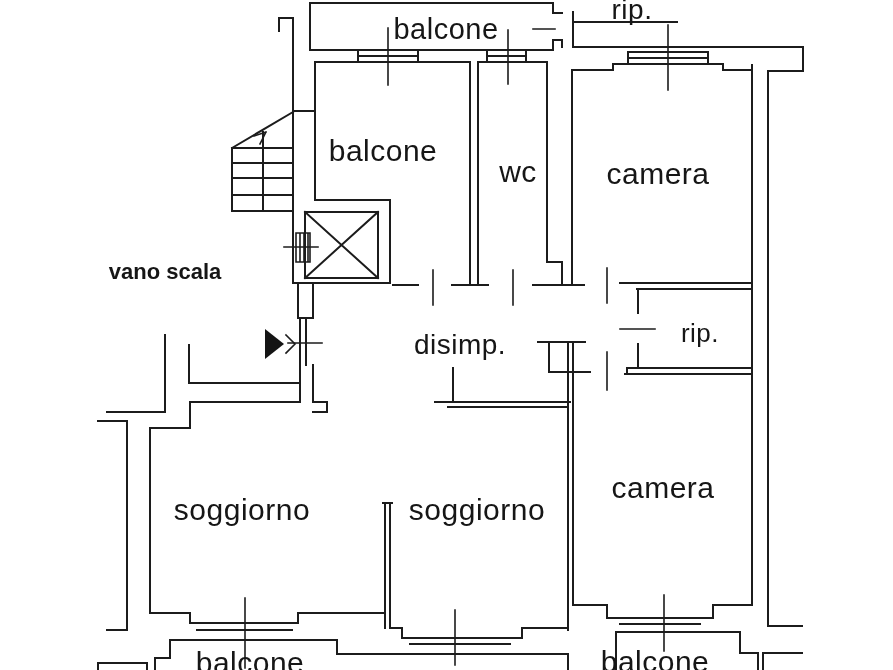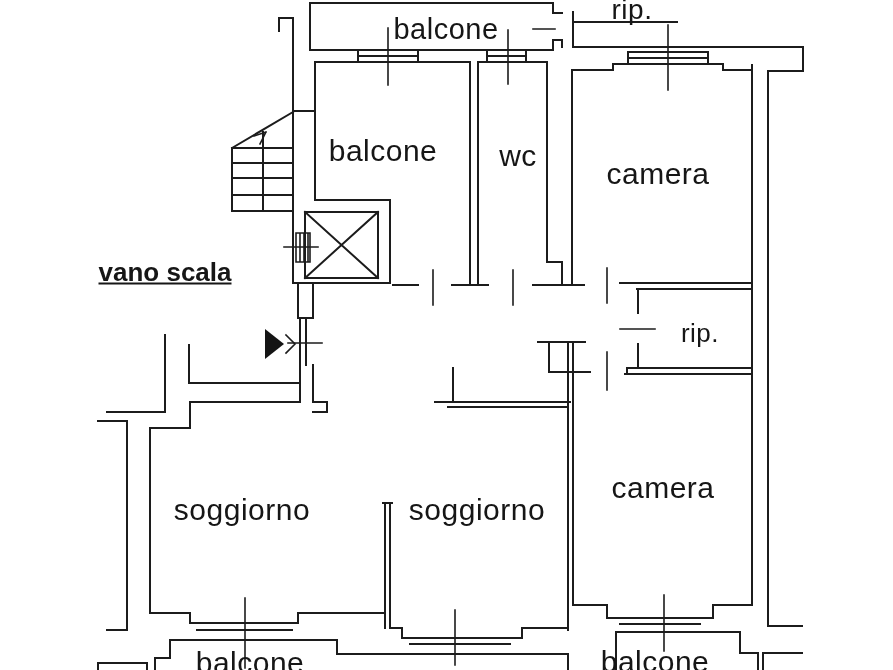--- a/index.html
+++ b/index.html
@@ -9,21 +9,21 @@
   .lbl{
     position:absolute;
     transform:translate(-50%,-50%);
     font-family:"Liberation Sans",sans-serif;
     font-size:30px;
     color:#161616;
     white-space:nowrap;
     letter-spacing:.5px;
     user-select:none;
   }
-  .lbl.small{font-size:26px;font-weight:700;letter-spacing:0;text-decoration:underline;}
+  .lbl.small{font-size:22px;font-weight:700;letter-spacing:0;}
   .lbl.f29{font-size:29px;}
   .lbl.f28{font-size:28px;}
   .lbl.f26{font-size:26px;}
 </style>
 </head>
 <body>
 
 <div id="plan">
 
   <svg width="893" height="670" viewBox="0 0 893 670">
@@ -75,22 +75,23 @@
       <path d="M266 132 L254 136 M266 132 L260 144"></path>
       <path d="M286 335 L295 344 L286 353"></path>
     </g>
 
     <polygon points="265,329 265,359 284,344" fill="#141414"></polygon>
   </svg>
 
   <div class="lbl f29" style="left:446px;top:29px">balcone</div>
   <div class="lbl f28" style="left:632px;top:10px">rip.</div>
   <div class="lbl" style="left:383px;top:151px">balcone</div>
-  <div class="lbl" style="left:518px;top:156px">wc</div>
+  <div class="lbl" style="left:518px;top:172px">wc</div>
   <div class="lbl" style="left:658px;top:174px">camera</div>
   <div class="lbl small" style="left:165px;top:272px">vano scala</div>
+  <div class="lbl f28" style="left:460px;top:345px">disimp.</div>
   <div class="lbl f26" style="left:700px;top:333px">rip.</div>
   <div class="lbl" style="left:242px;top:510px">soggiorno</div>
   <div class="lbl" style="left:477px;top:510px">soggiorno</div>
   <div class="lbl" style="left:663px;top:488px">camera</div>
   <div class="lbl" style="left:250px;top:663px">balcone</div>
   <div class="lbl" style="left:655px;top:662px">balcone</div>
 </div>
 
 </body></html>

